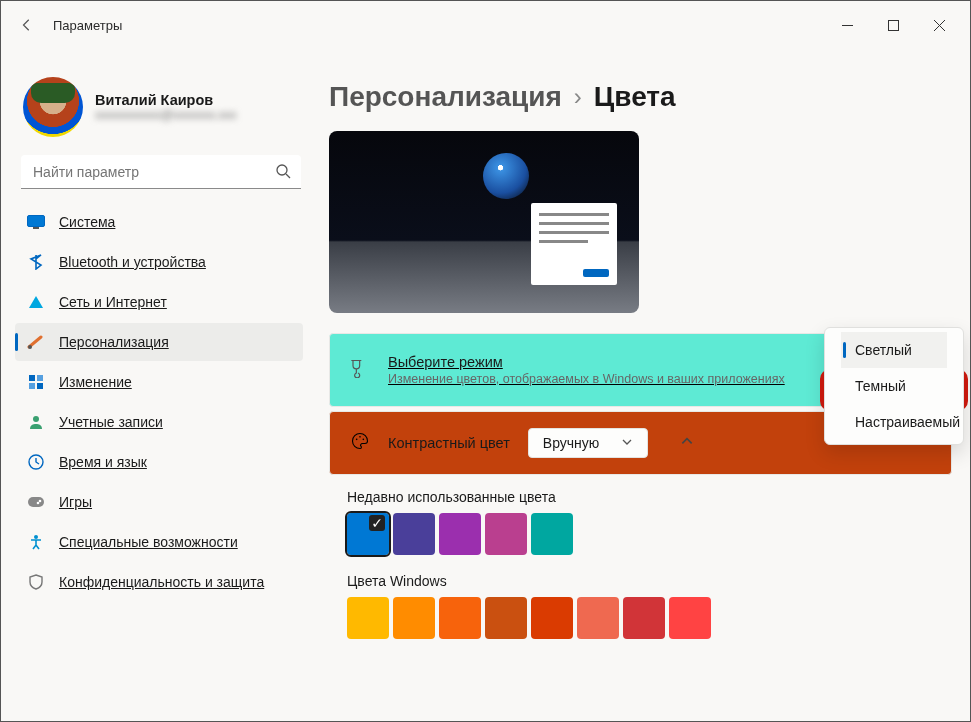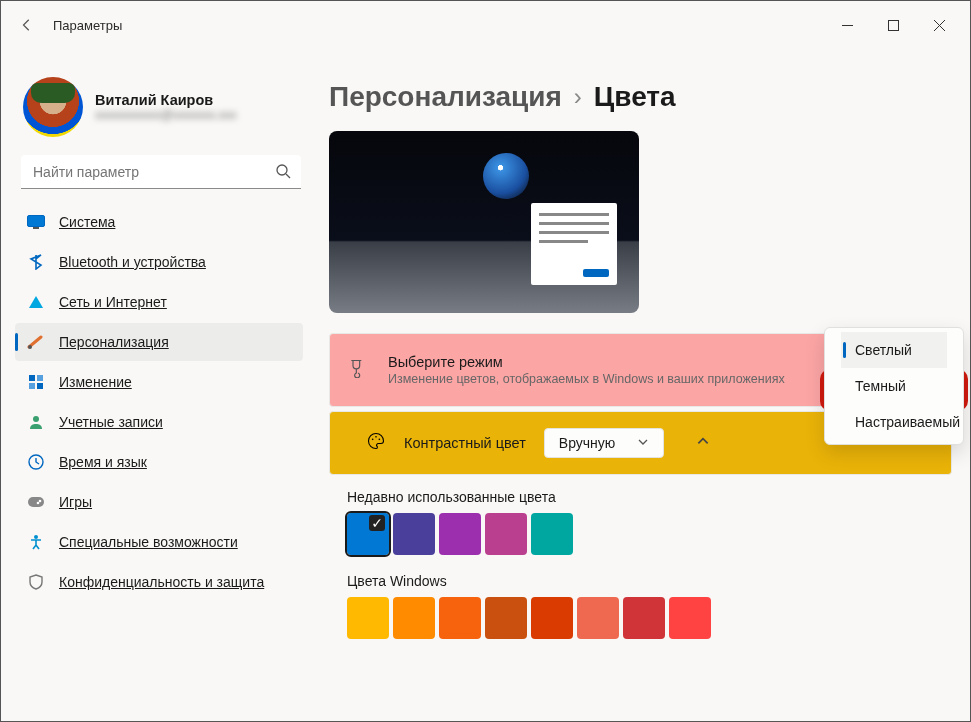--- a/index.html
+++ b/index.html
@@ -39,39 +39,39 @@
 .bc-sep { font-size: 24px; color: #888; }
 .bc-current { font-size: 28px; color: #1a1a1a; font-weight: 600; }
 
 .preview { width: 310px; height: 182px; border-radius: 8px; background: linear-gradient(to bottom, #06070c 0%, #0a0e1a 60%, #3a3e46 61%, #787c84 100%); position: relative; overflow: hidden; margin-bottom: 20px; }
 .earth { position: absolute; top: 22px; right: 110px; width: 46px; height: 46px; border-radius: 50%; background: radial-gradient(circle at 38% 32%, #fff 6%, #3a8fe0 7%, #1a4fa0 60%, #06070c 100%); }
 .preview-window { position: absolute; right: 22px; bottom: 28px; width: 86px; height: 82px; background: #fff; border-radius: 2px; padding: 10px 8px; }
 .preview-window .line { height: 3px; background: #888; margin-bottom: 6px; }
 .preview-window .btn { position: absolute; bottom: 8px; right: 8px; width: 26px; height: 8px; background: #0067c0; border-radius: 2px; }
 
 .settings-rows { position: relative; }
-.setting-row { background: #fca5a5; border: 1px solid #e8e8e6; border-radius: 4px; padding: 14px 18px; display: flex; align-items: center; gap: 18px; margin-bottom: 4px; }
+.setting-row { background: #5eead4; border: 1px solid #e8e8e6; border-radius: 4px; padding: 14px 18px; display: flex; align-items: center; gap: 18px; margin-bottom: 4px; text-decoration: underline; }
 .setting-row .row-icon { width: 22px; color: #555; }
 .setting-row .row-text { flex: 1; }
 .row-title { font-size: 14.5px; color: #1a1a1a; }
 .row-desc { font-size: 12.5px; color: #666; margin-top: 2px; }
 
 .dropdown-sel { display: flex; align-items: center; gap: 22px; padding: 6px 14px; border: 1px solid #e3e3e1; background: #fdfdfc; border-radius: 4px; font-size: 14px; color: #1a1a1a; cursor: pointer; }
 .chev { color: #555; }
 .expand-chev { margin-left: 14px; color: #444; cursor: pointer; }
 
 
 .popup { position: absolute; top: -6px; right: -12px; width: 140px; background: #fdfdfc; border: 1px solid #e0e0de; border-radius: 6px; box-shadow: 0 8px 20px rgba(0,0,0,0.14); padding: 4px 16px; z-index: 10; }
 .popup-item { padding: 10px 14px; font-size: 14px; color: #1a1a1a; cursor: pointer; position: relative; }
 .popup-item.selected { background: #f1f1ef; }
 .popup-item.selected::before { content:""; position:absolute; left:2px; top:10px; bottom:10px; width:3px; background:#0067c0; border-radius:3px; }
 .highlight-ring { position: absolute; border: 4px solid #d21a0e; border-radius: 10px; pointer-events: none; }
 
 
-.accent-row { background: #eab308; border: 1px solid #e8e8e6; border-radius: 4px; padding: 16px 36px; display: flex; align-items: center; gap: 18px; margin-top: 4px; }
+.accent-row { background: #c2410c; border: 1px solid #e8e8e6; border-radius: 4px; padding: 16px 20px; display: flex; align-items: center; gap: 18px; margin-top: 4px; }
 .color-section { padding: 14px 18px 0 18px; }
 .section-label { font-size: 14px; color: #1a1a1a; margin-bottom: 8px; }
 .swatches { display: flex; gap: 4px; }
 .swatch { width: 42px; height: 42px; border-radius: 4px; position: relative; cursor: pointer; }
 .swatch.selected { outline: 2px solid #1a1a1a; outline-offset: 0; }
 .swatch.selected::after { content: "✓"; position: absolute; top: 2px; right: 4px; color: #fff; font-size: 14px; background: #222; border-radius: 3px; padding: 0 2px; }
 
 .section-label2 { margin-top: 18px; }
 </style>
 </head>

